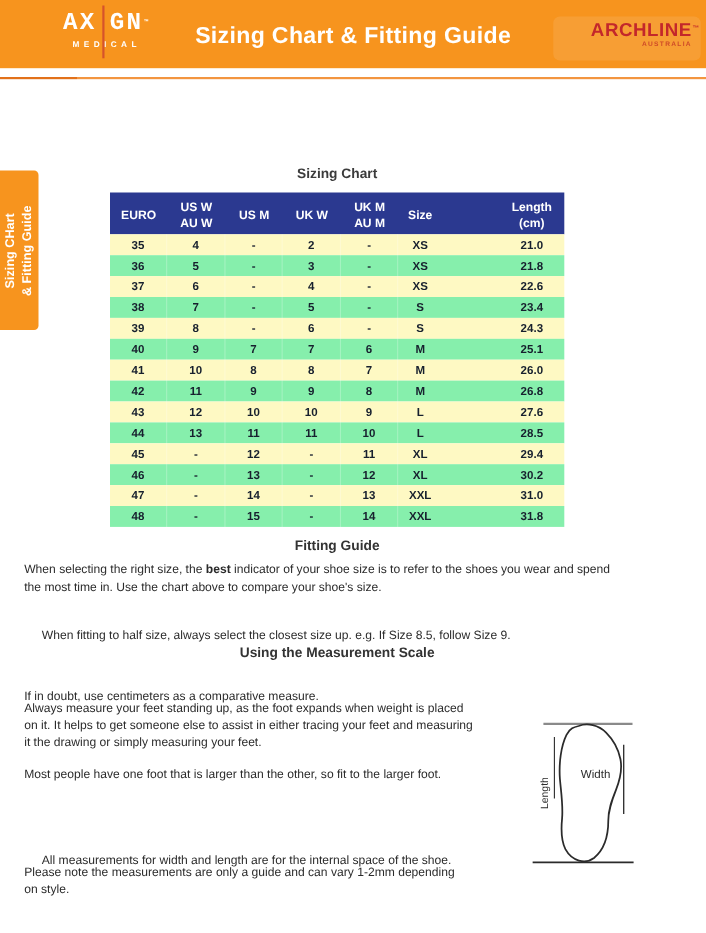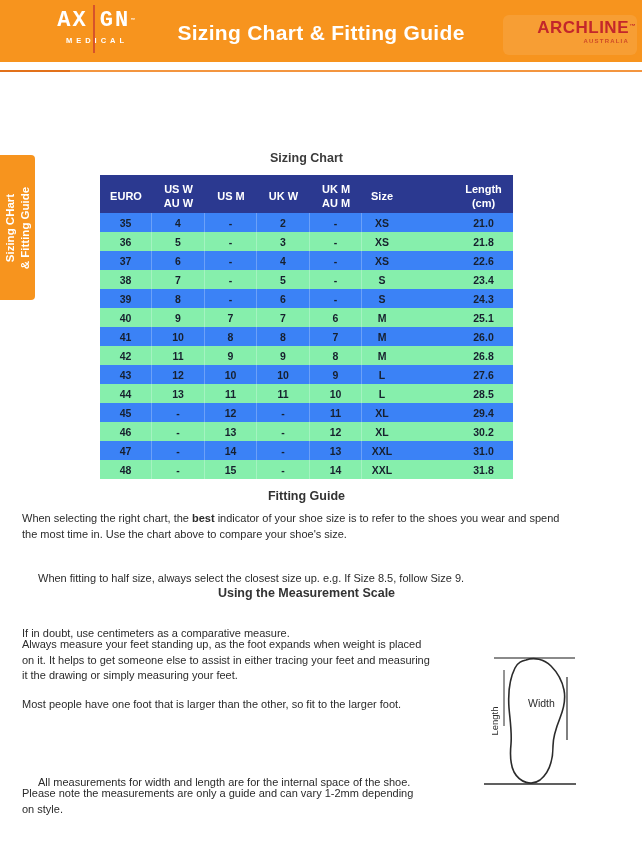--- a/index.html
+++ b/index.html
@@ -74,21 +74,21 @@
   .foot-note {
     position:absolute; left:398px; top:175px; width:114px; text-align:right;
     font-size:12.5px; font-weight:bold; color:#121212;
   }
   .sizing-table { position:absolute; left:100px; top:175px; width:413px; }
   .trow {
     display:grid; grid-template-columns:52px 53px 52px 53px 52px 40px 111px;
     height:19px;
   }
   .trow.header { height:38px; background:#2B3990; }
-  .trow.main { background:#3b82f6; }
+  .trow.main { background:#fef9c3; }
   .trow.alt  { background:#86efac; }
   .tcell {
     display:flex; align-items:center; justify-content:center;
     font-size:10.5px; font-weight:600; color:#17202E;
   }
   .trow:not(.header) .tcell:nth-child(-n+5) { border-right:1px solid rgba(255,255,255,0.25); }
   .tcell.c6 { padding-left:52px; }
   .hcell {
     flex-direction:column; justify-content:center; padding-top:4px;
     color:#ffffff; font-size:11px; font-weight:bold; line-height:14px;
@@ -292,21 +292,21 @@
       <div class="tcell c2">15</div>
       <div class="tcell c3">-</div>
       <div class="tcell c4">14</div>
       <div class="tcell c5">XXL</div>
       <div class="tcell c6">31.8</div>
     </div>
   </div>
 
 <div class="section-heading" style="top:489px">Fitting Guide</div>
 
-<p class="para" style="top:511px; width:604px; margin:0"><span>When selecting the right chart, the </span><b>best</b><span> indicator of your shoe size is to refer to the shoes you wear and spend
+<p class="para" style="top:511px; width:604px; margin:0"><span>When selecting the right size, the </span><b>best</b><span> indicator of your shoe size is to refer to the shoes you wear and spend
 the most time in. Use the chart above to compare your shoe's size.</span></p>
 
 <p class="para" style="top:555px; width:604px; margin:16px">When fitting to half size, always select the closest size up. e.g. If Size 8.5, follow Size 9.</p>
 
 <div class="section-heading" style="top:586px">Using the Measurement Scale</div>
 
 <p class="para" style="top:626px; width:604px; margin:0">If in doubt, use centimeters as a comparative measure.</p>
 <p class="para" style="top:637px; width:500px; margin:0">Always measure your feet standing up, as the foot expands when weight is placed
 on it. It helps to get someone else to assist in either tracing your feet and measuring
 it the drawing or simply measuring your feet.</p>

